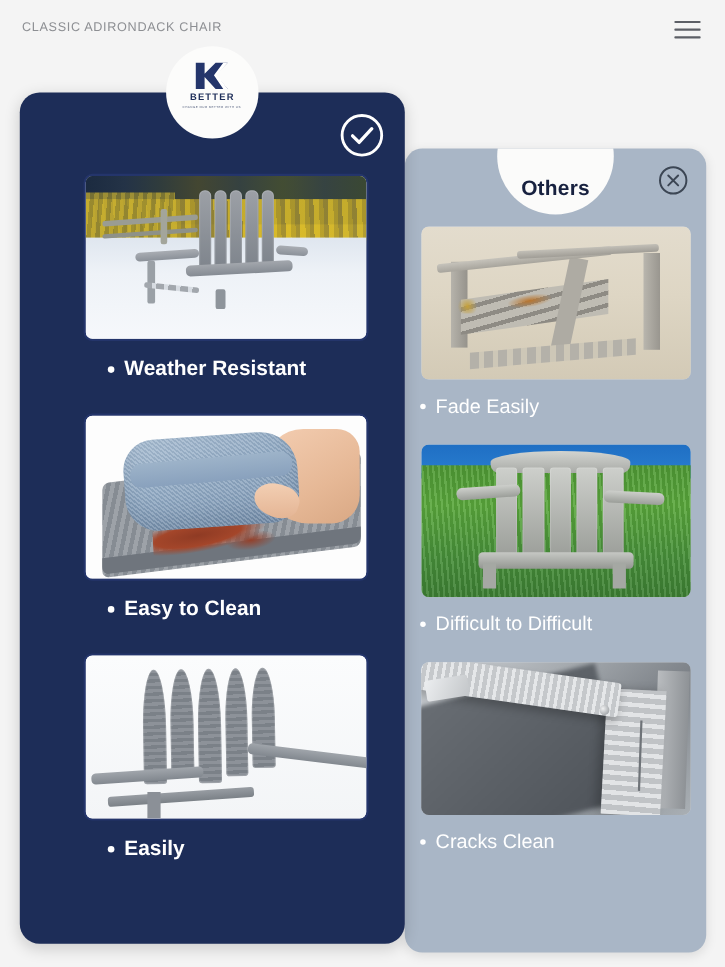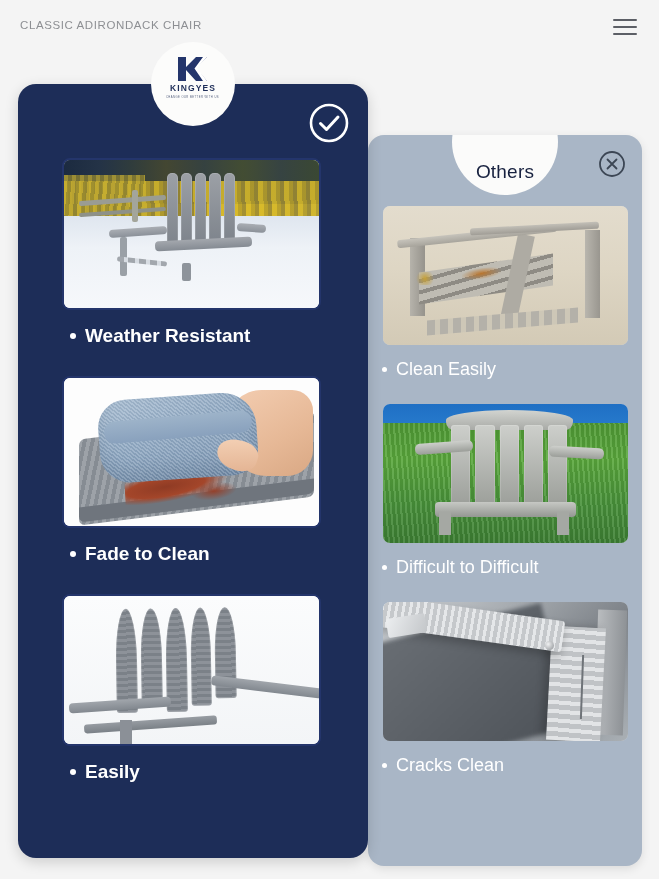--- a/index.html
+++ b/index.html
@@ -84,21 +84,21 @@
     height: 106px;
     background: #fbfbfa;
     border-radius: 50%;
     display: flex;
     align-items: flex-end;
     justify-content: center;
     padding-bottom: 12px;
   }
   .others-badge-text {
     font-size: 19px;
-    font-weight: 400;
+    font-weight: 700;
     color: #17213f;
     letter-spacing: 0.2px;
   }
   .close-icon {
     position: absolute;
     right: 16px;
     top: 15px;
     width: 28px;
     height: 28px;
     cursor: pointer;
@@ -155,20 +155,21 @@
     width: 42px;
     height: 42px;
     cursor: pointer;
   }
 
   
   .ours-list {
     position: absolute;
     left: 0; right: 4px;
     top: 74px;
+    padding-left: 28px;
   }
   .ours-item { margin-bottom: 14px; }
   .ours-thumb {
     position: relative;
     width: 259px;
     height: 152px;
     margin: 0 auto;
     border-radius: 8px;
     border: 2px solid #24356b;
     overflow: hidden;
@@ -421,21 +422,21 @@
                   <div class="sd-stain2"></div>
                 <div class="sd-diag"></div>
                 <div class="sd-top"></div>
                   <div class="sd-top2"></div>
                 <div class="sd-lowslats"></div>
               </div>
             </div>
           </div>
           <div class="others-label">
             <span class="bullet-sm"></span>
-            <span>Clean Easily</span>
+            <span>Fade Easily</span>
           </div>
         </div>
 
         <div class="others-item">
           <div class="others-thumb">
             <div class="ph">
               <div class="gr-water"></div>
               <div class="gr-grass"></div>
               <div class="gr-chair">
                 <div class="gr-crown"></div>
@@ -483,21 +484,21 @@
     </div>
 
     <div class="card-ours">
 
       <div class="logo-badge">
         <div class="logo-inner">
           <svg width="34" height="26" viewBox="0 0 34 26">
             <path d="M2 1 H10 V11 L20 1 H31 L20 12 L31 25 H20 L10 14 V25 H2 Z" fill="#24356b"></path>
             <path d="M31 1 L21 12 L31 25 L27 25 L18.5 12.5 L27 1 Z" fill="#ffffff"></path>
           </svg>
-          <div class="logo-brand">KINGYES</div>
+          <div class="logo-brand">BETTER</div>
           <div class="logo-tagline">CHANGE OUR BETTER WITH US</div>
         </div>
       </div>
 
       <svg class="check-icon" viewBox="0 0 42 42">
         <circle cx="21" cy="21" r="18" fill="none" stroke="#ffffff" stroke-width="2.6"></circle>
         <path d="M12.5 21.5 L18.5 27.5 L30 15" fill="none" stroke="#ffffff" stroke-width="3" stroke-linecap="round" stroke-linejoin="round"></path>
       </svg>
 
       <div class="ours-list">
@@ -545,21 +546,21 @@
               <div class="tw-spill"></div>
               <div class="tw-spill2"></div>
               <div class="tw-hand"></div>
               <div class="tw-towel"></div>
               <div class="tw-fold"></div>
               <div class="tw-thumb"></div>
             </div>
           </div>
           <div class="ours-label">
             <span class="bullet"></span>
-            <span>Fade to Clean</span>
+            <span>Easy to Clean</span>
           </div>
         </div>
 
         <div class="ours-item">
           <div class="ours-thumb">
             <div class="ph">
               <div class="cu-bg"></div>
               <div class="cu-back">
                 <div class="slat" style="height:100%"></div>
                 <div class="slat" style="height:95%"></div>

